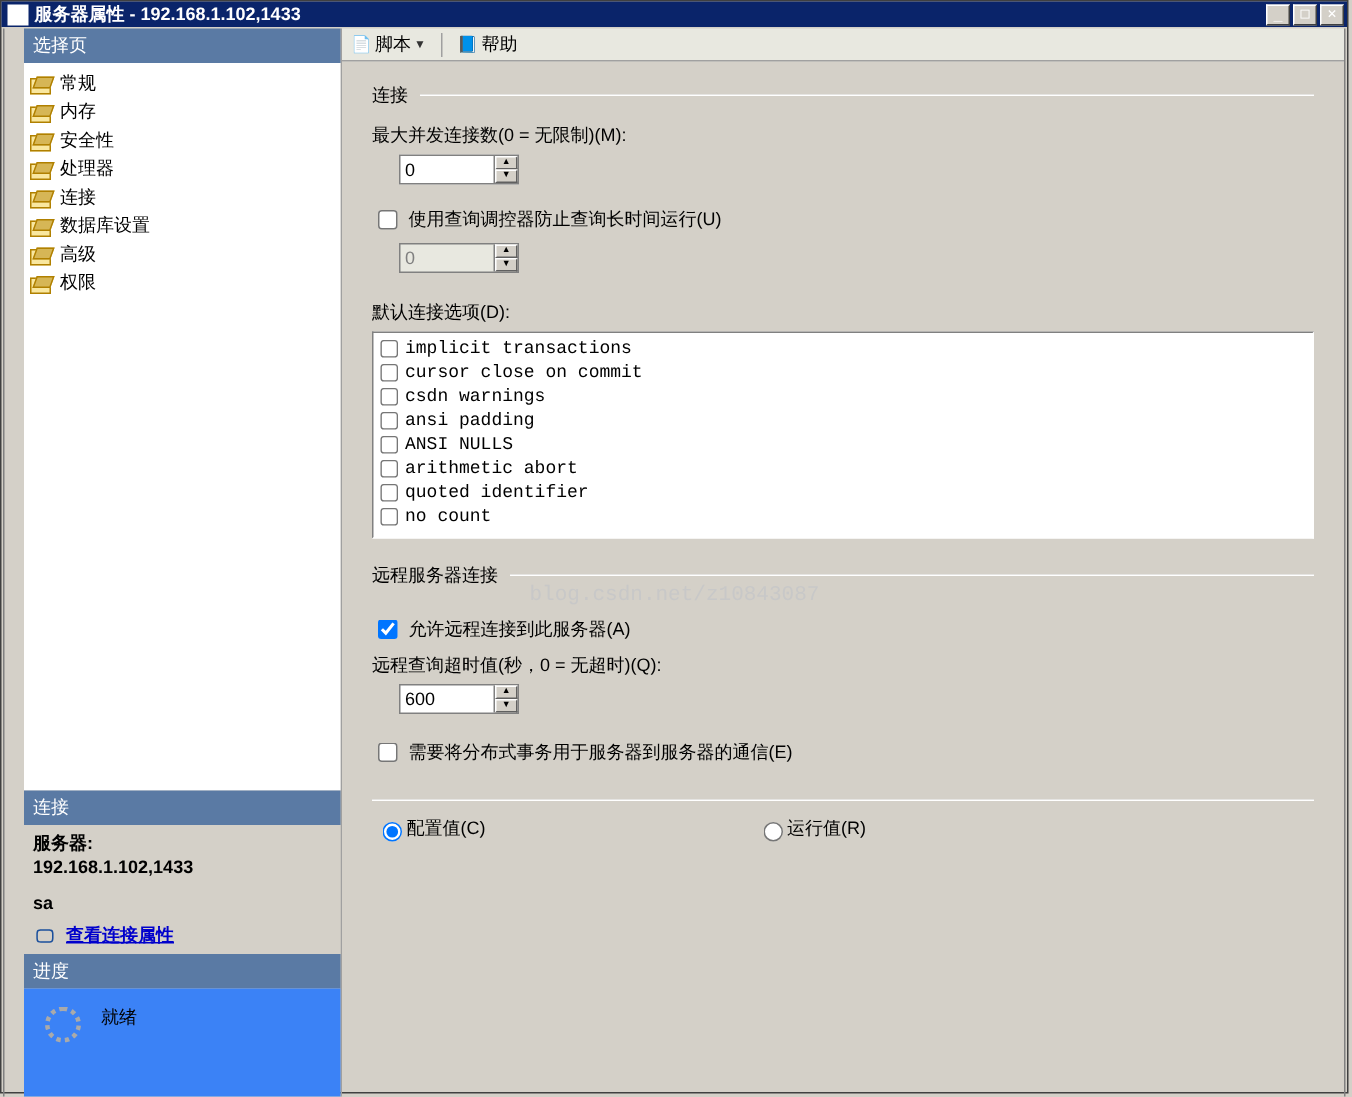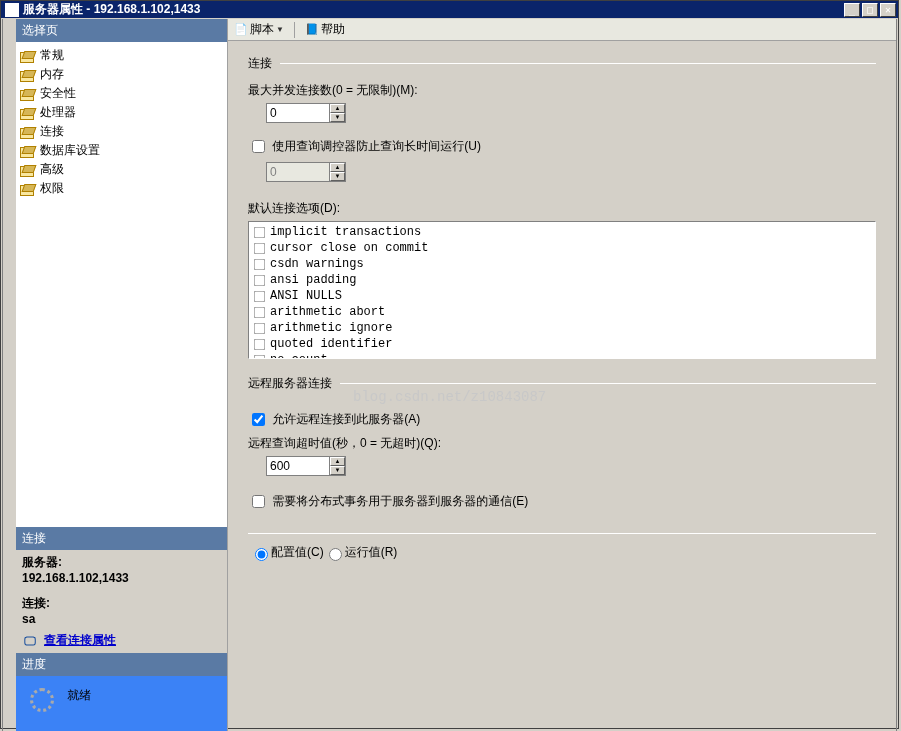--- a/index.html
+++ b/index.html
@@ -55,21 +55,21 @@
   .chk-lbl { vertical-align:middle; }
   .indent { margin-left:18px; }
 
   .listbox { border:1px solid #808080; border-right-color:#fff; border-bottom-color:#fff; background:#fff; height:138px; overflow-y:scroll; padding:2px 4px; font-family:"Courier New",monospace; font-size:12px; margin-top:0; }
   .listitem { display:flex; align-items:center; padding:0; line-height:16px; }
   .listitem input { margin:0 4px 0 0; transform:scale(.9); }
 
   .watermark { position:absolute; top:370px; left:350px; color:#c8c8c8; font-family:"Courier New",monospace; font-size:14px; pointer-events:none; }
 
   .radio { margin-right:3px; vertical-align:middle; }
-  .radrow { display:flex; padding-left:2px; margin-top:6px; }
+  .radrow { display:flex; gap:180px; padding-left:2px; margin-top:6px; }
 
   .btnbar { height:40px; display:flex; align-items:center; justify-content:flex-end; gap:8px; padding:6px 24px 6px 6px; border-top:1px solid #fff; position:relative; }
   .btn { min-width:82px; height:24px; background:#d4d0c8; border:1px solid #404040; border-top-color:#fff; border-left-color:#fff; box-shadow:inset -1px -1px 0 #808080; font-family:inherit; font-size:12px; cursor:default; }
   .btn.default { border:2px solid #000; box-shadow:inset 1px 1px 0 #fff, inset -1px -1px 0 #808080;margin-left:12px; }
   .resize { position:absolute; right:2px; bottom:2px; width:14px; height:14px; background:linear-gradient(135deg, transparent 40%, #808080 40%, #808080 46%, transparent 46%, transparent 52%, #808080 52%, #808080 58%, transparent 58%, transparent 64%, #808080 64%, #808080 70%, transparent 70%); }
 
 </style>
 </head>
 <body>
 
@@ -122,21 +122,20 @@
             <span class="tree-icon"></span>
             <span>权限</span>
           </div>
       </div>
 
       <div class="sidebar-header">连接</div>
       <div class="conn-section">
         <div>服务器:</div>
         <div>192.168.1.102,1433</div>
         <div style="height:10px"></div>
-        <div>连接:</div>
         <div>sa</div>
         <div class="linkrow">
           <span class="licon">🖵</span>
           <span class="link">查看连接属性</span>
         </div>
       </div>
 
       <div class="sidebar-header">进度</div>
       <div class="progress-section">
         <span class="spinner"></span>
@@ -213,24 +212,20 @@
           <div class="listitem">
               <input type="checkbox" style="">
               <span>ANSI NULLS</span>
             </div>
           <div class="listitem">
               <input type="checkbox" style="">
               <span>arithmetic abort</span>
             </div>
           <div class="listitem">
               <input type="checkbox" style="">
-              <span>arithmetic ignore</span>
-            </div>
-          <div class="listitem">
-              <input type="checkbox" style="">
               <span>quoted identifier</span>
             </div>
           <div class="listitem">
               <input type="checkbox" style="">
               <span>no count</span>
             </div>
         </div>
 
         <div style="height:16px"></div>
         

